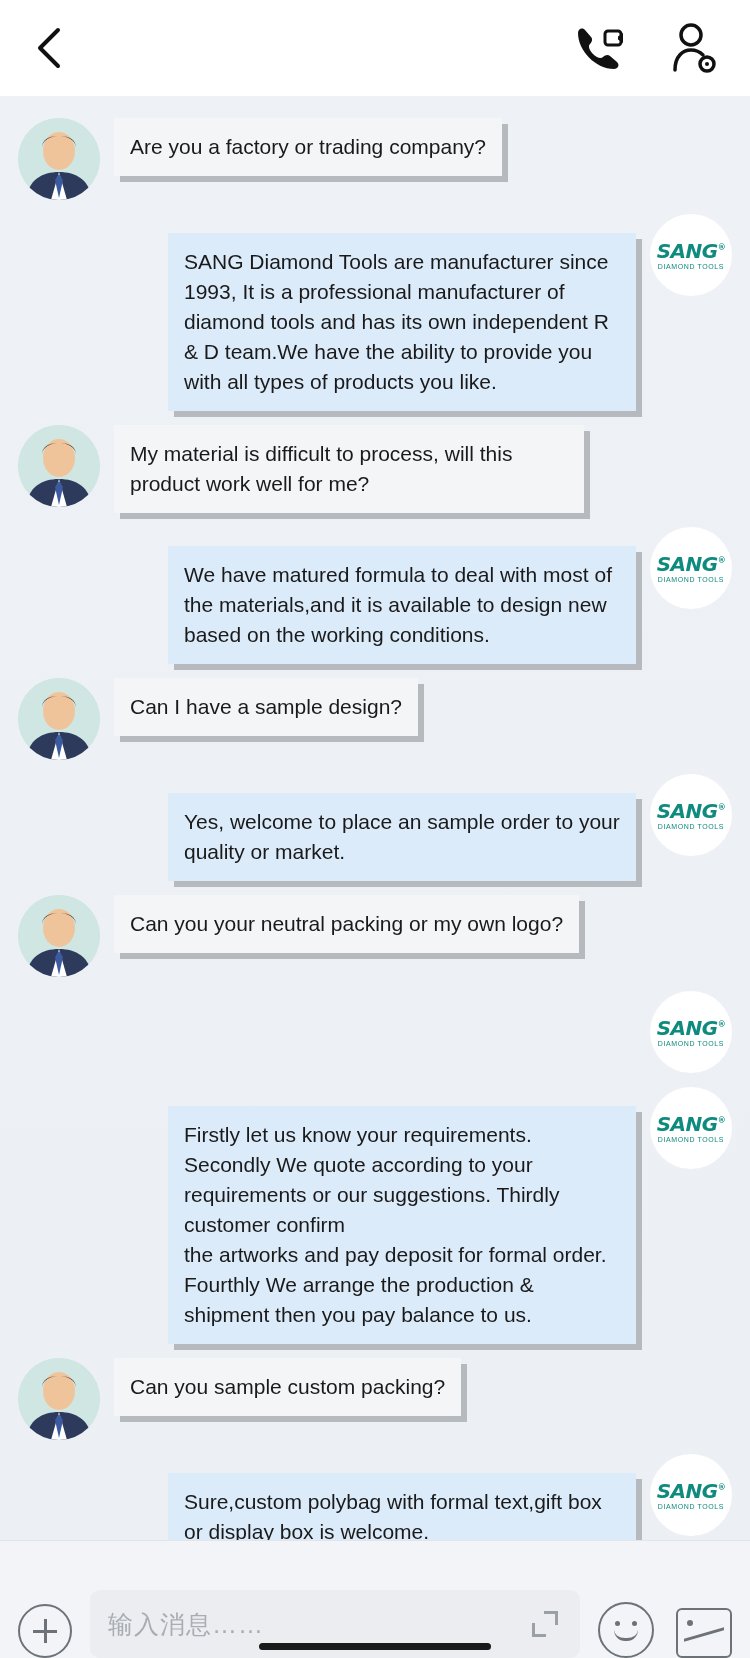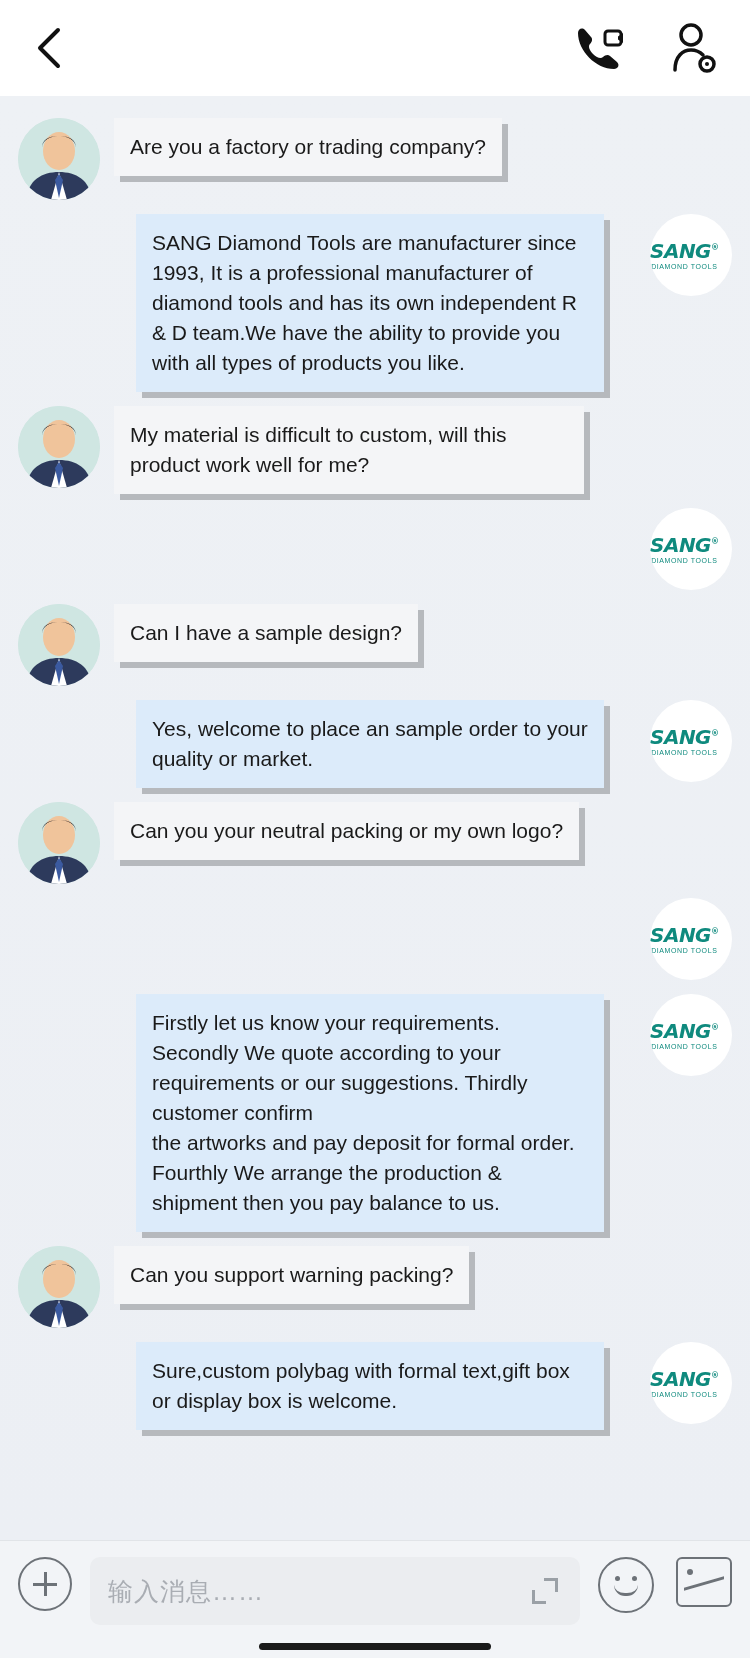--- a/index.html
+++ b/index.html
@@ -62,21 +62,21 @@
     border-radius: 50%;
     flex: 0 0 82px;
     overflow: hidden;
     background: #cfe6e2;
     position: relative;
   }
   .avatar.brand {
     background: #ffffff;
     display: flex;
     align-items: center;
-    margin-left: 32px;
+    justify-content: center;
   }
   .brand-logo {
     text-align: center;
     line-height: 1;
   }
   .brand-logo .b1 {
     font-family: "DejaVu Sans", sans-serif;
     font-weight: bold;
     font-style: italic;
     font-size: 20px;
@@ -105,31 +105,31 @@
     background: #f4f5f7;
     margin-left: 14px;
   }
   .bubble.us {
     background: #dcebfa;
     margin-right: 14px;
   }
   .bubble.wide { max-width: 470px; }
   .bubble.us.wide { max-width: 468px; }
 
-  .row.right .bubble.us { margin-right: 14px; }
+  .row.right .bubble.us { margin-right: 14px; margin-top: 19px; }
 
   
   .inputbar {
     flex: 0 0 auto;
     height: 118px;
     background: #f2f4f7;
     border-top: 1px solid #e1e4e8;
     display: flex;
-    align-items: flex-start;
-    padding: 16px 18px;
+    align-items: flex-end;
+    padding: 0 18px;
   }
   .plus {
     width: 54px; height: 54px;
     border-radius: 50%;
     border: 2px solid #6d7278;
     position: relative;
     flex: 0 0 54px;
     cursor: pointer;
   }
   .plus:before, .plus:after {
@@ -280,24 +280,25 @@
       <div class="avatar">
         <svg width="82" height="82" viewBox="0 0 82 82">
           <circle cx="41" cy="41" r="41" fill="#cfe6e2"></circle>
           <path d="M8,82 C10,62 24,54 41,54 C58,54 72,62 74,82 Z" fill="#2d3a5c"></path>
           <path d="M41,54 L33,82 L49,82 Z" fill="#ffffff"></path>
           <path d="M41,56 L37,62 L41,80 L45,62 Z" fill="#3b5aa0"></path>
           <ellipse cx="41" cy="33" rx="16" ry="19" fill="#f0c49b"></ellipse>
           <path d="M24,30 C24,14 58,14 58,30 C58,22 52,18 41,18 C30,18 24,22 24,30 Z" fill="#1a1a20"></path>
         </svg>
       </div>
-      <div class="bubble them wide">My material is difficult to custom, will this product work well for me?</div>
-    </div>
-
-    <div class="row right">
+      <div class="bubble them wide">My material is difficult to process, will this product work well for me?</div>
+    </div>
+
+    <div class="row right">
+      <div class="bubble us wide">We have matured formula to deal with most of the materials,and it is available to design new based on the working conditions.</div>
       <div class="avatar brand">
         <div class="brand-logo">
           <div class="b1">SANG<sup>®</sup></div>
           <div class="b2">DIAMOND TOOLS</div>
         </div>
       </div>
     </div>
 
     <div class="row left">
       <div class="avatar">
@@ -364,21 +365,21 @@
       <div class="avatar">
         <svg width="82" height="82" viewBox="0 0 82 82">
           <circle cx="41" cy="41" r="41" fill="#cfe6e2"></circle>
           <path d="M8,82 C10,62 24,54 41,54 C58,54 72,62 74,82 Z" fill="#2d3a5c"></path>
           <path d="M41,54 L33,82 L49,82 Z" fill="#ffffff"></path>
           <path d="M41,56 L37,62 L41,80 L45,62 Z" fill="#3b5aa0"></path>
           <ellipse cx="41" cy="33" rx="16" ry="19" fill="#f0c49b"></ellipse>
           <path d="M24,30 C24,14 58,14 58,30 C58,22 52,18 41,18 C30,18 24,22 24,30 Z" fill="#1a1a20"></path>
         </svg>
       </div>
-      <div class="bubble them">Can you support warning packing?</div>
+      <div class="bubble them">Can you sample custom packing?</div>
     </div>
 
     <div class="row right">
       <div class="bubble us wide">Sure,custom polybag with formal text,gift box or display box is welcome.</div>
       <div class="avatar brand">
         <div class="brand-logo">
           <div class="b1">SANG<sup>®</sup></div>
           <div class="b2">DIAMOND TOOLS</div>
         </div>
       </div>

